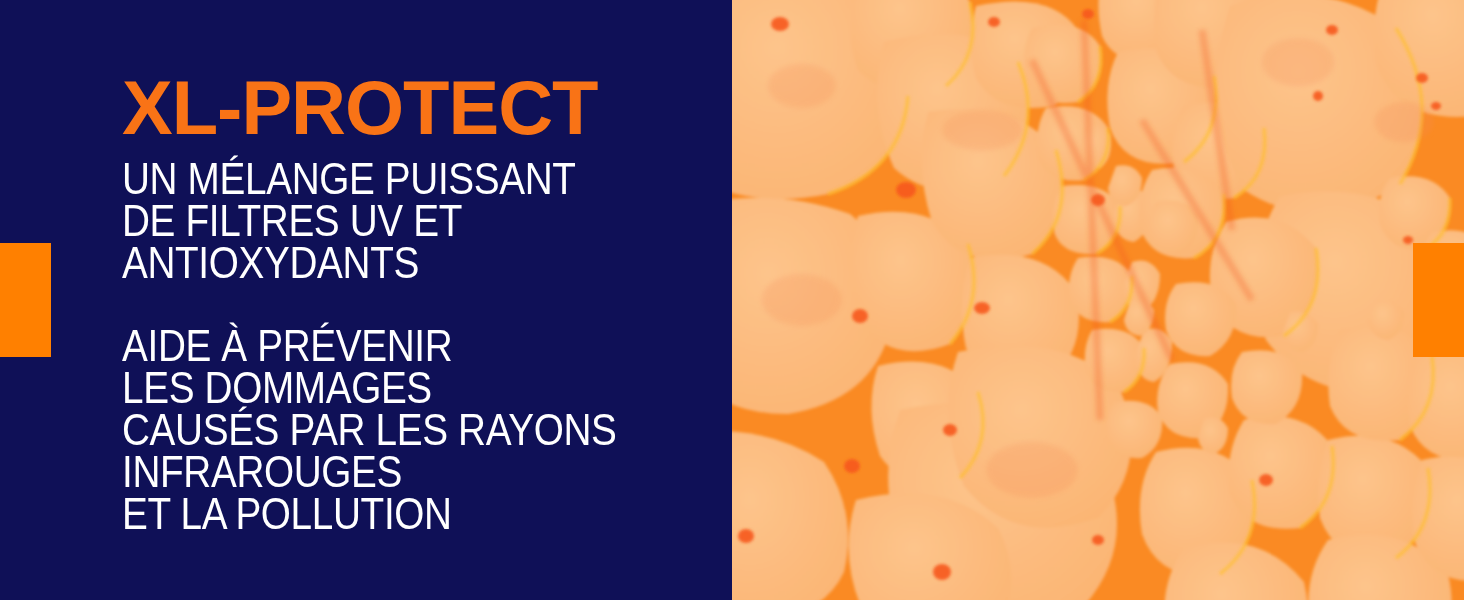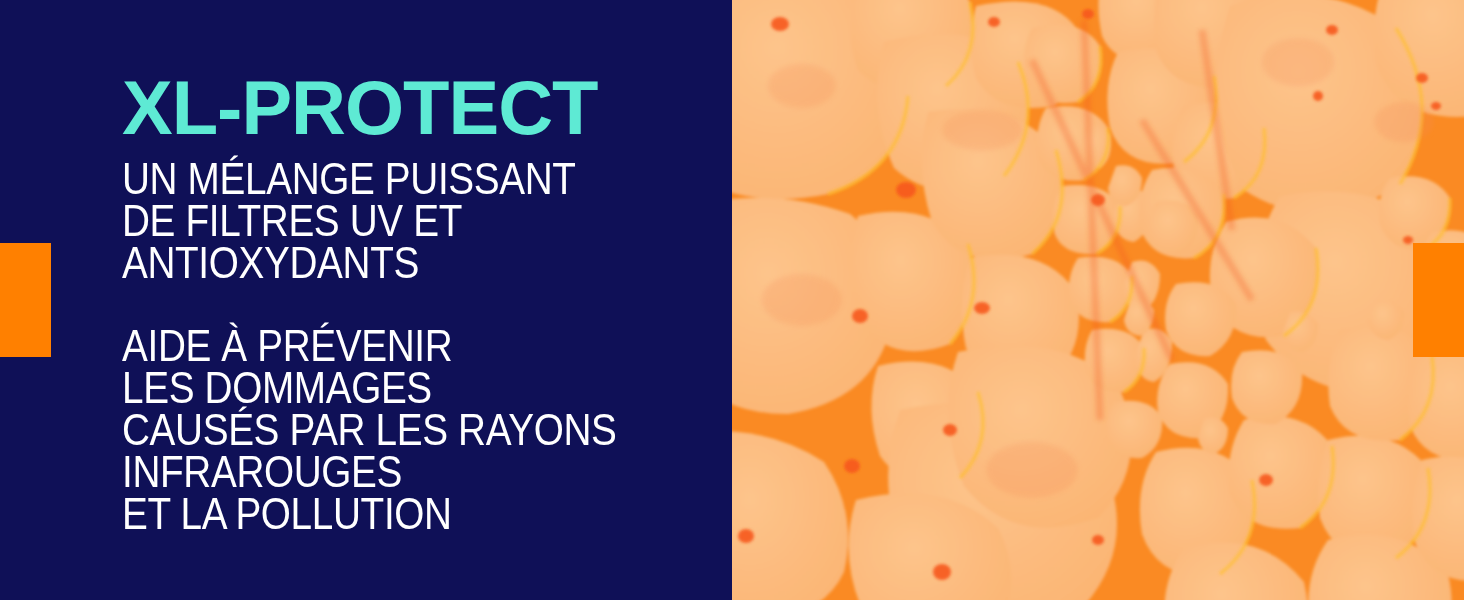--- a/index.html
+++ b/index.html
@@ -62,21 +62,21 @@
     left: 122px;
     top: 0;
     width: 600px;
     height: 600px;
   }
   .headline {
     position: absolute;
     top: 70px;
     left: 0;
     margin: 0;
-    color: #5eead4;
+    color: #f97316;
     font-size: 76px;
     line-height: 76px;
     font-weight: 700;
     letter-spacing: -1px;
     font-family: "Liberation Sans", sans-serif;
     white-space: nowrap;
   }
   .block {
     position: absolute;
     left: 0;

